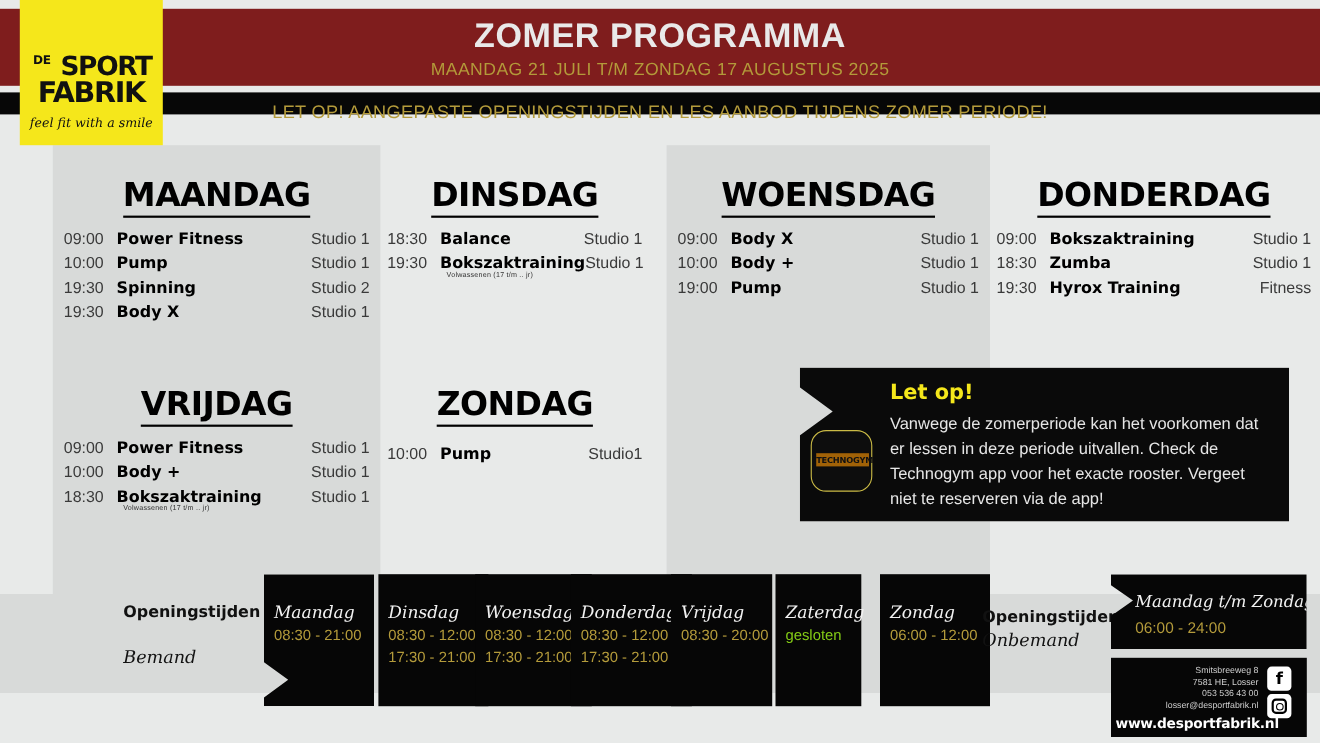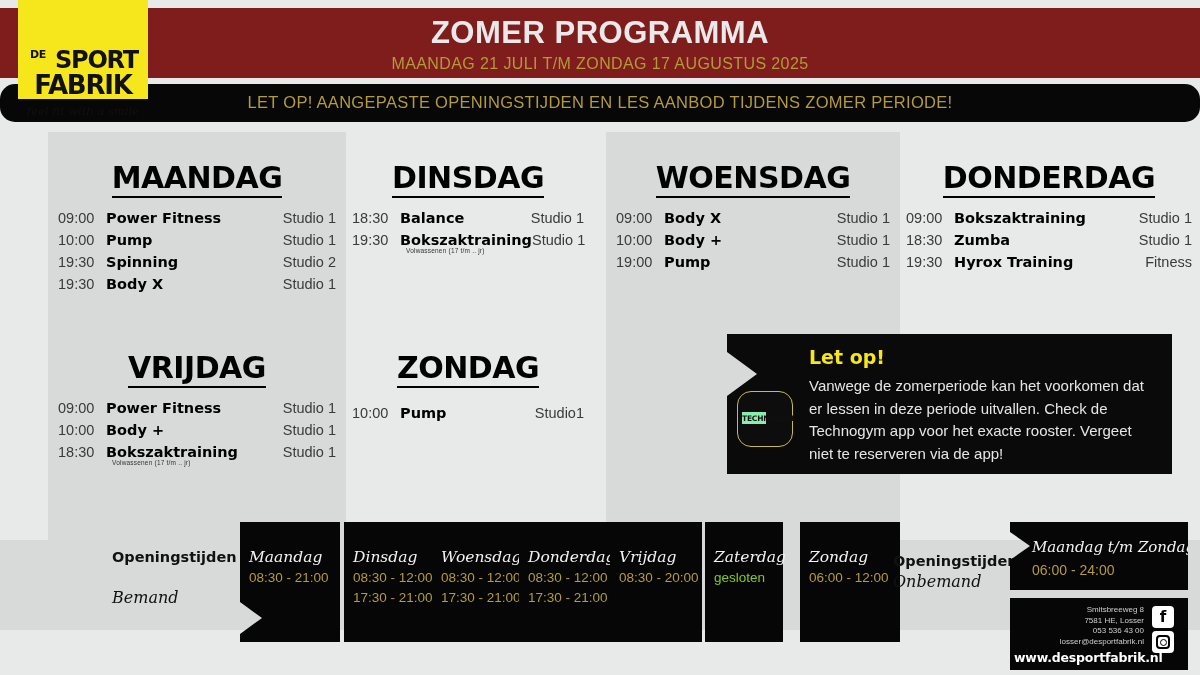--- a/index.html
+++ b/index.html
@@ -22,34 +22,33 @@
     font-size: 31px; font-weight: bold; letter-spacing: .5px;
     color: #e9e9e9;
   }
   .bar-title .t2 {
     position: absolute; left: 0; top: 47px; width: 1200px;
     text-align: center;
     font-size: 16px; letter-spacing: .4px;
     color: #b39a3a;
   }
   .bar-notice {
-    position: absolute; left: 0; top: 84px; width: 1200px; height: 38px;
+    position: absolute; left: 0; top: 84px; width: 1200px; height: 20px;
     background: #070707;
-    border-radius: 15px;
   }
   .bar-notice .t {
     position: absolute; left: 0; top: 9px; width: 1200px;
     text-align: center;
     font-size: 16.5px; letter-spacing: .3px;
     color: #b49b3b;
   }
 
   
   .logo {
-    position: absolute; left: 18px; top: 0; width: 130px; height: 99px;
+    position: absolute; left: 18px; top: 0; width: 130px; height: 132px;
     background: #f5e71b;
     z-index: 5;
   }
   .logo .l1 {
     position: absolute; left: 0; top: 48px; width: 130px; text-align: center;
     font-size: 11px; font-weight: bold; letter-spacing: -.3px; color: #111;
     font-family: "DejaVu Sans", sans-serif;
   }
   .logo .l2 {
     position: absolute; left: 0; top: 46px; width: 130px; text-align: center;
@@ -113,23 +112,23 @@
   }
   .letop .body {
     position: absolute; left: 82px; top: 41px; width: 350px;
     font-size: 15px; line-height: 22.5px; color: #e6e6e6;
   }
   .tg-badge {
     position: absolute; left: 737px; top: 391px; width: 56px; height: 56px;
     background: #0d0d0d; border: 1.5px solid #cbbb46; border-radius: 14px;
   }
   .tg-badge .tg {
-    position: absolute; left: 4px; top: 20px; width: 24px;
+    position: absolute; left: 4px; top: 20px; width: 48px;
     text-align: center; font-size: 7.5px; font-weight: bold;
-    color: #f5e71b; background: #86efac; color: #111;
+    color: #f5e71b; background: #a16207; color: #111;
     letter-spacing: -.2px; padding: 1.5px 0;
     font-family: "DejaVu Sans", sans-serif;
   }
 
   
   .bottom-bar {
     position: absolute; left: 0; top: 540px; width: 1200px; height: 90px;
     background: #d8dad9;
   }
   .open-label {

